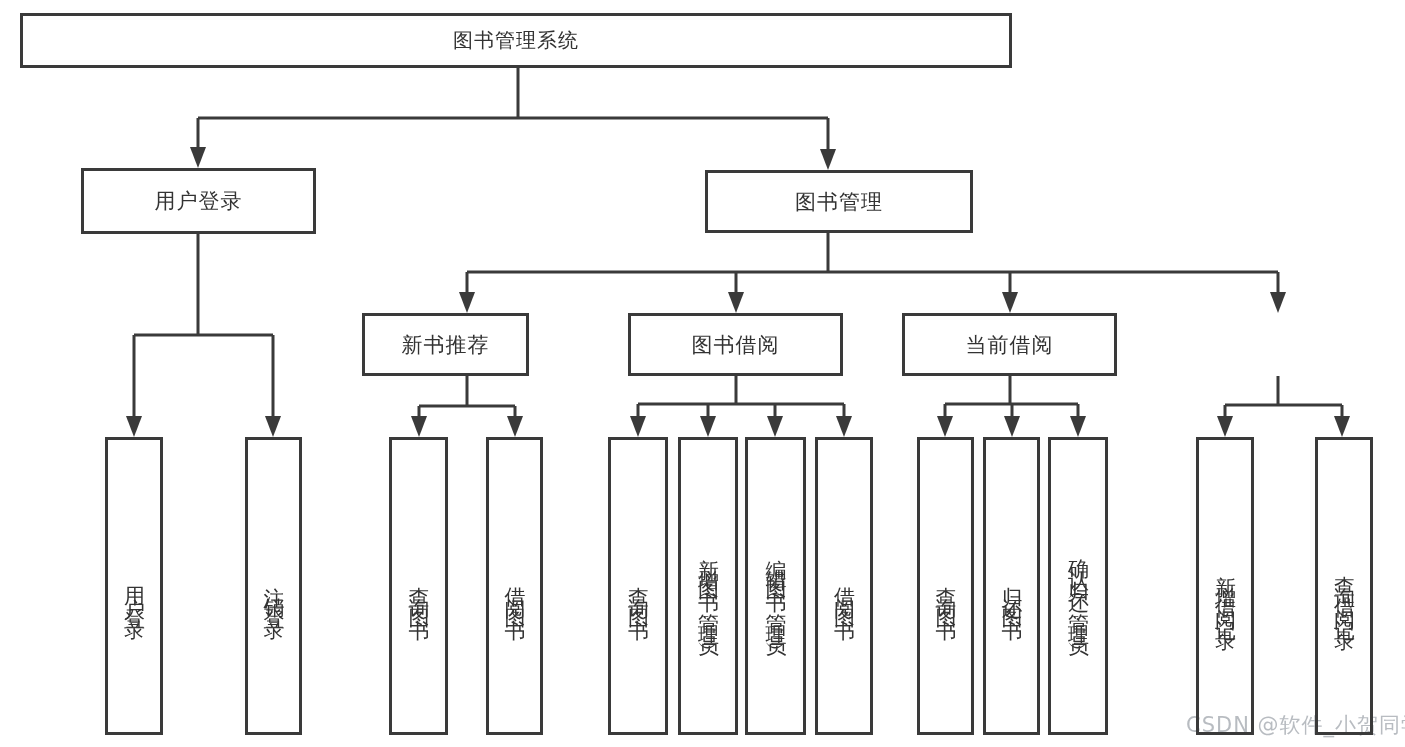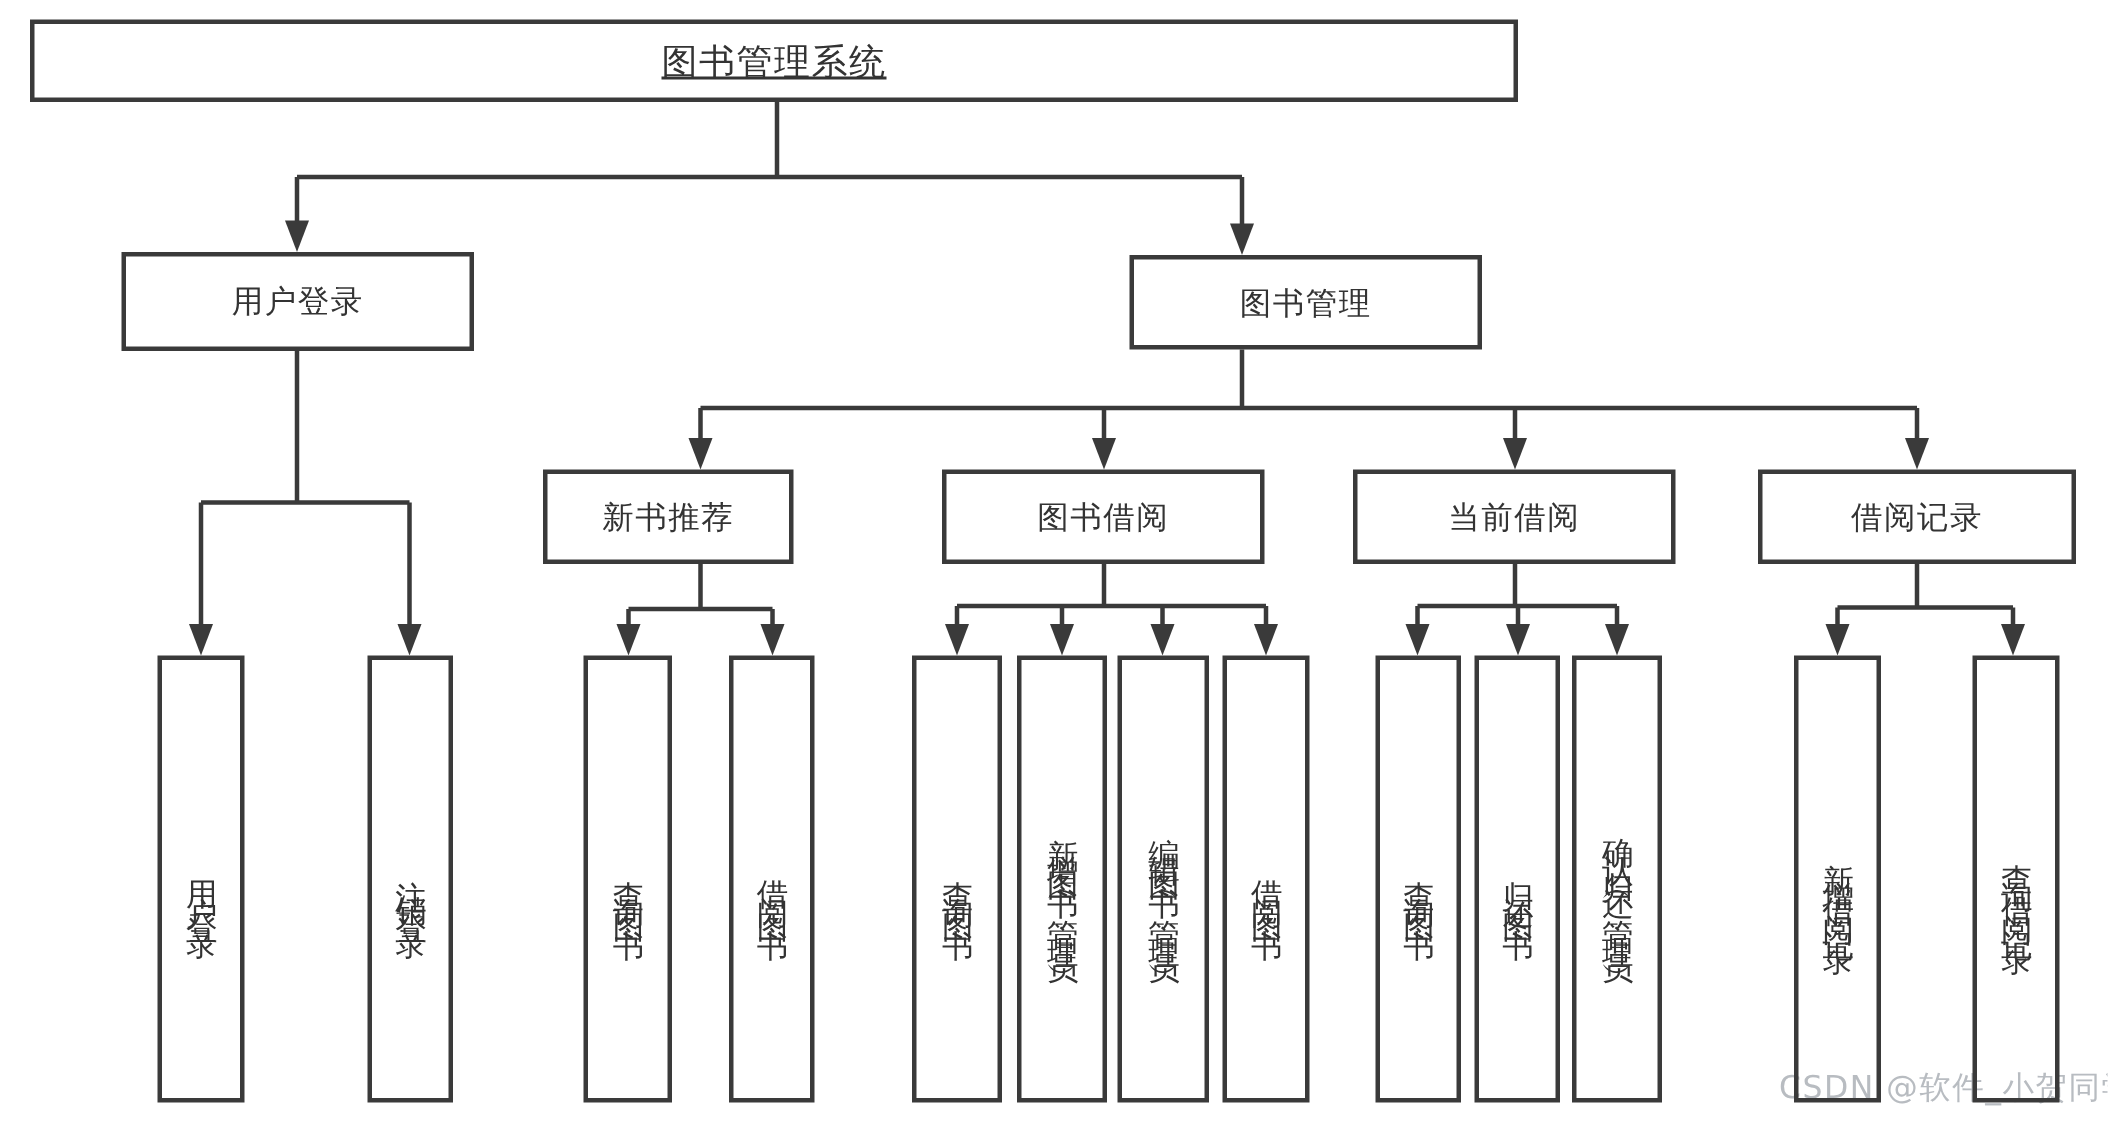--- a/index.html
+++ b/index.html
@@ -15,21 +15,21 @@
   }
   .node{
     position:absolute;box-sizing:border-box;
     border:3px solid #3a3a3a;background:transparent;
     display:flex;align-items:center;justify-content:center;
     z-index:2;color:#333333;
   }
   .node.h span{
     font-size:21px;letter-spacing:1px;white-space:nowrap;
   }
-  .node.root span{font-size:24px;text-decoration:underline;}
+  .node.root span{font-size:20px;}
   .node.v{top:437px;height:298px;}
   .node.v span{
     writing-mode:vertical-rl;text-orientation:mixed;
     font-size:21px;letter-spacing:11px;line-height:1;
     margin-bottom:-11px;white-space:nowrap;
   }
   #watermark{
     position:absolute;left:1186px;top:711px;z-index:0;
     font-size:21px;color:#b8bcc1;letter-spacing:1px;white-space:nowrap;
   }
@@ -79,35 +79,32 @@
 
   <div id="watermark">CSDN @软件_小贺同学</div>
 
   <div class="node h root" style="left:20px;top:13px;width:992px;height:55px">
     <span>图书管理系统</span>
   </div>
 
   <div class="node h" style="left:81px;top:168px;width:235px;height:66px">
     <span>用户登录</span>
   </div>
-  <div class="node h" style="left:753px;top:170px;width:235px;height:63px">
+  <div class="node h" style="left:705px;top:170px;width:268px;height:63px">
     <span>图书管理</span>
   </div>
 
   <div class="node h" style="left:362px;top:313px;width:167px;height:63px">
     <span>新书推荐</span>
   </div>
   <div class="node h" style="left:628px;top:313px;width:215px;height:63px">
     <span>图书借阅</span>
   </div>
   <div class="node h" style="left:902px;top:313px;width:215px;height:63px">
     <span>当前借阅</span>
-  </div>
-  <div class="node h" style="left:1172px;top:313px;width:212px;height:63px">
-    <span>借阅记录</span>
   </div>
 
   <div class="node v" style="left:105px;width:58px">
     <span>用户登录</span>
   </div>
   <div class="node v" style="left:245px;width:57px">
     <span>注销登录</span>
   </div>
 
   <div class="node v" style="left:389px;width:59px">

